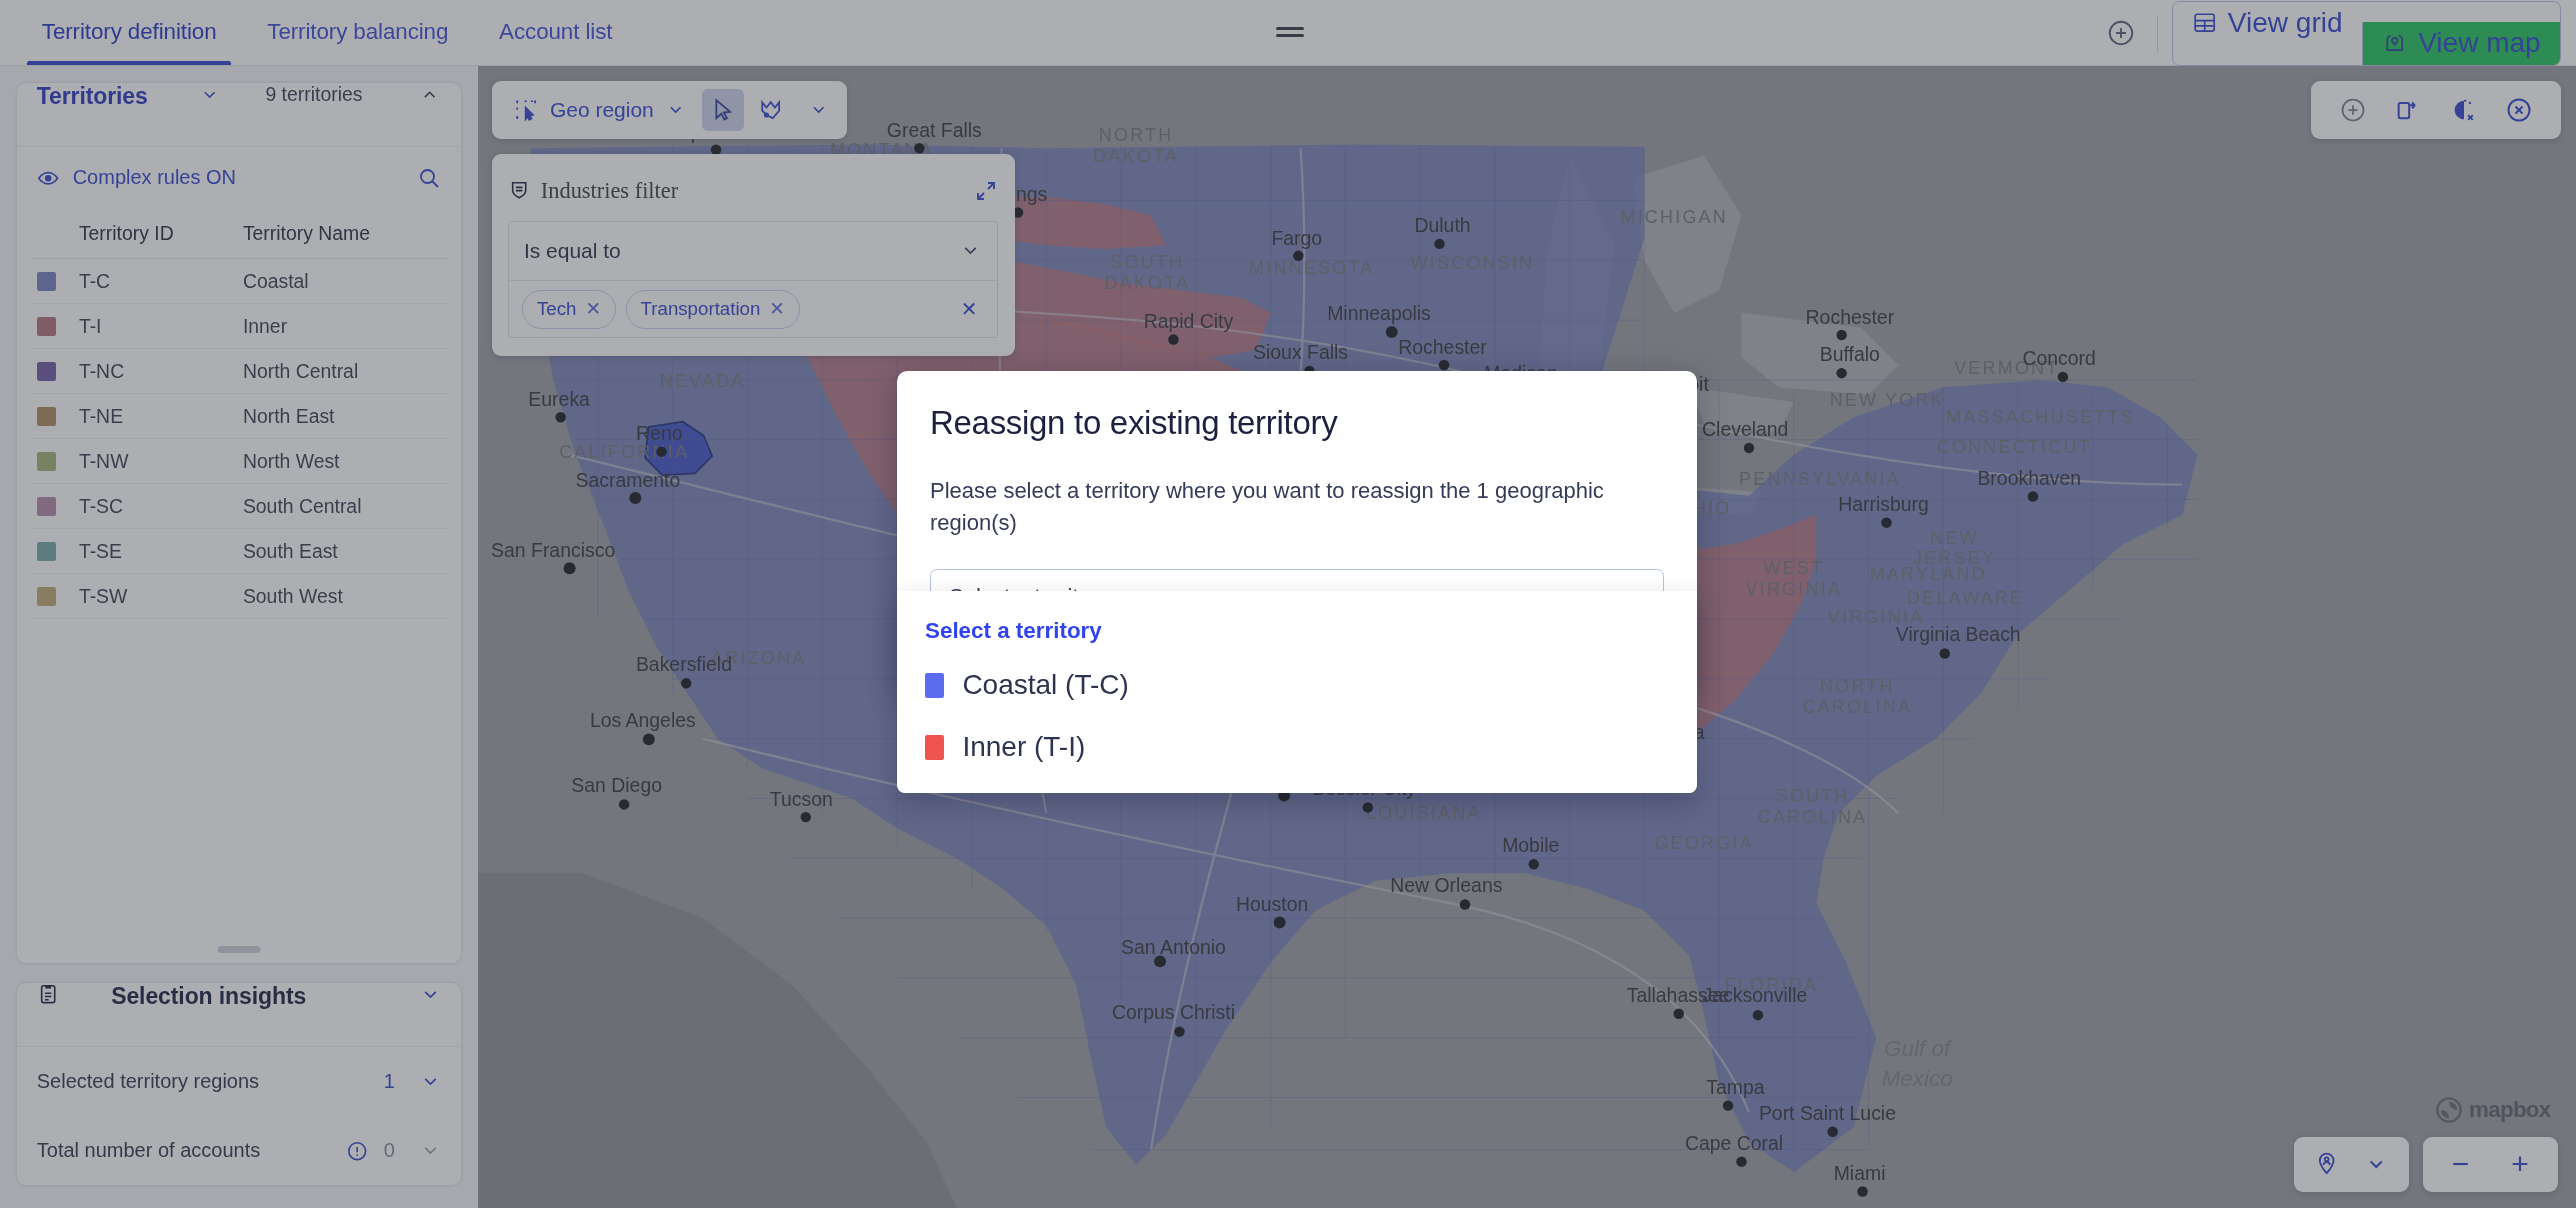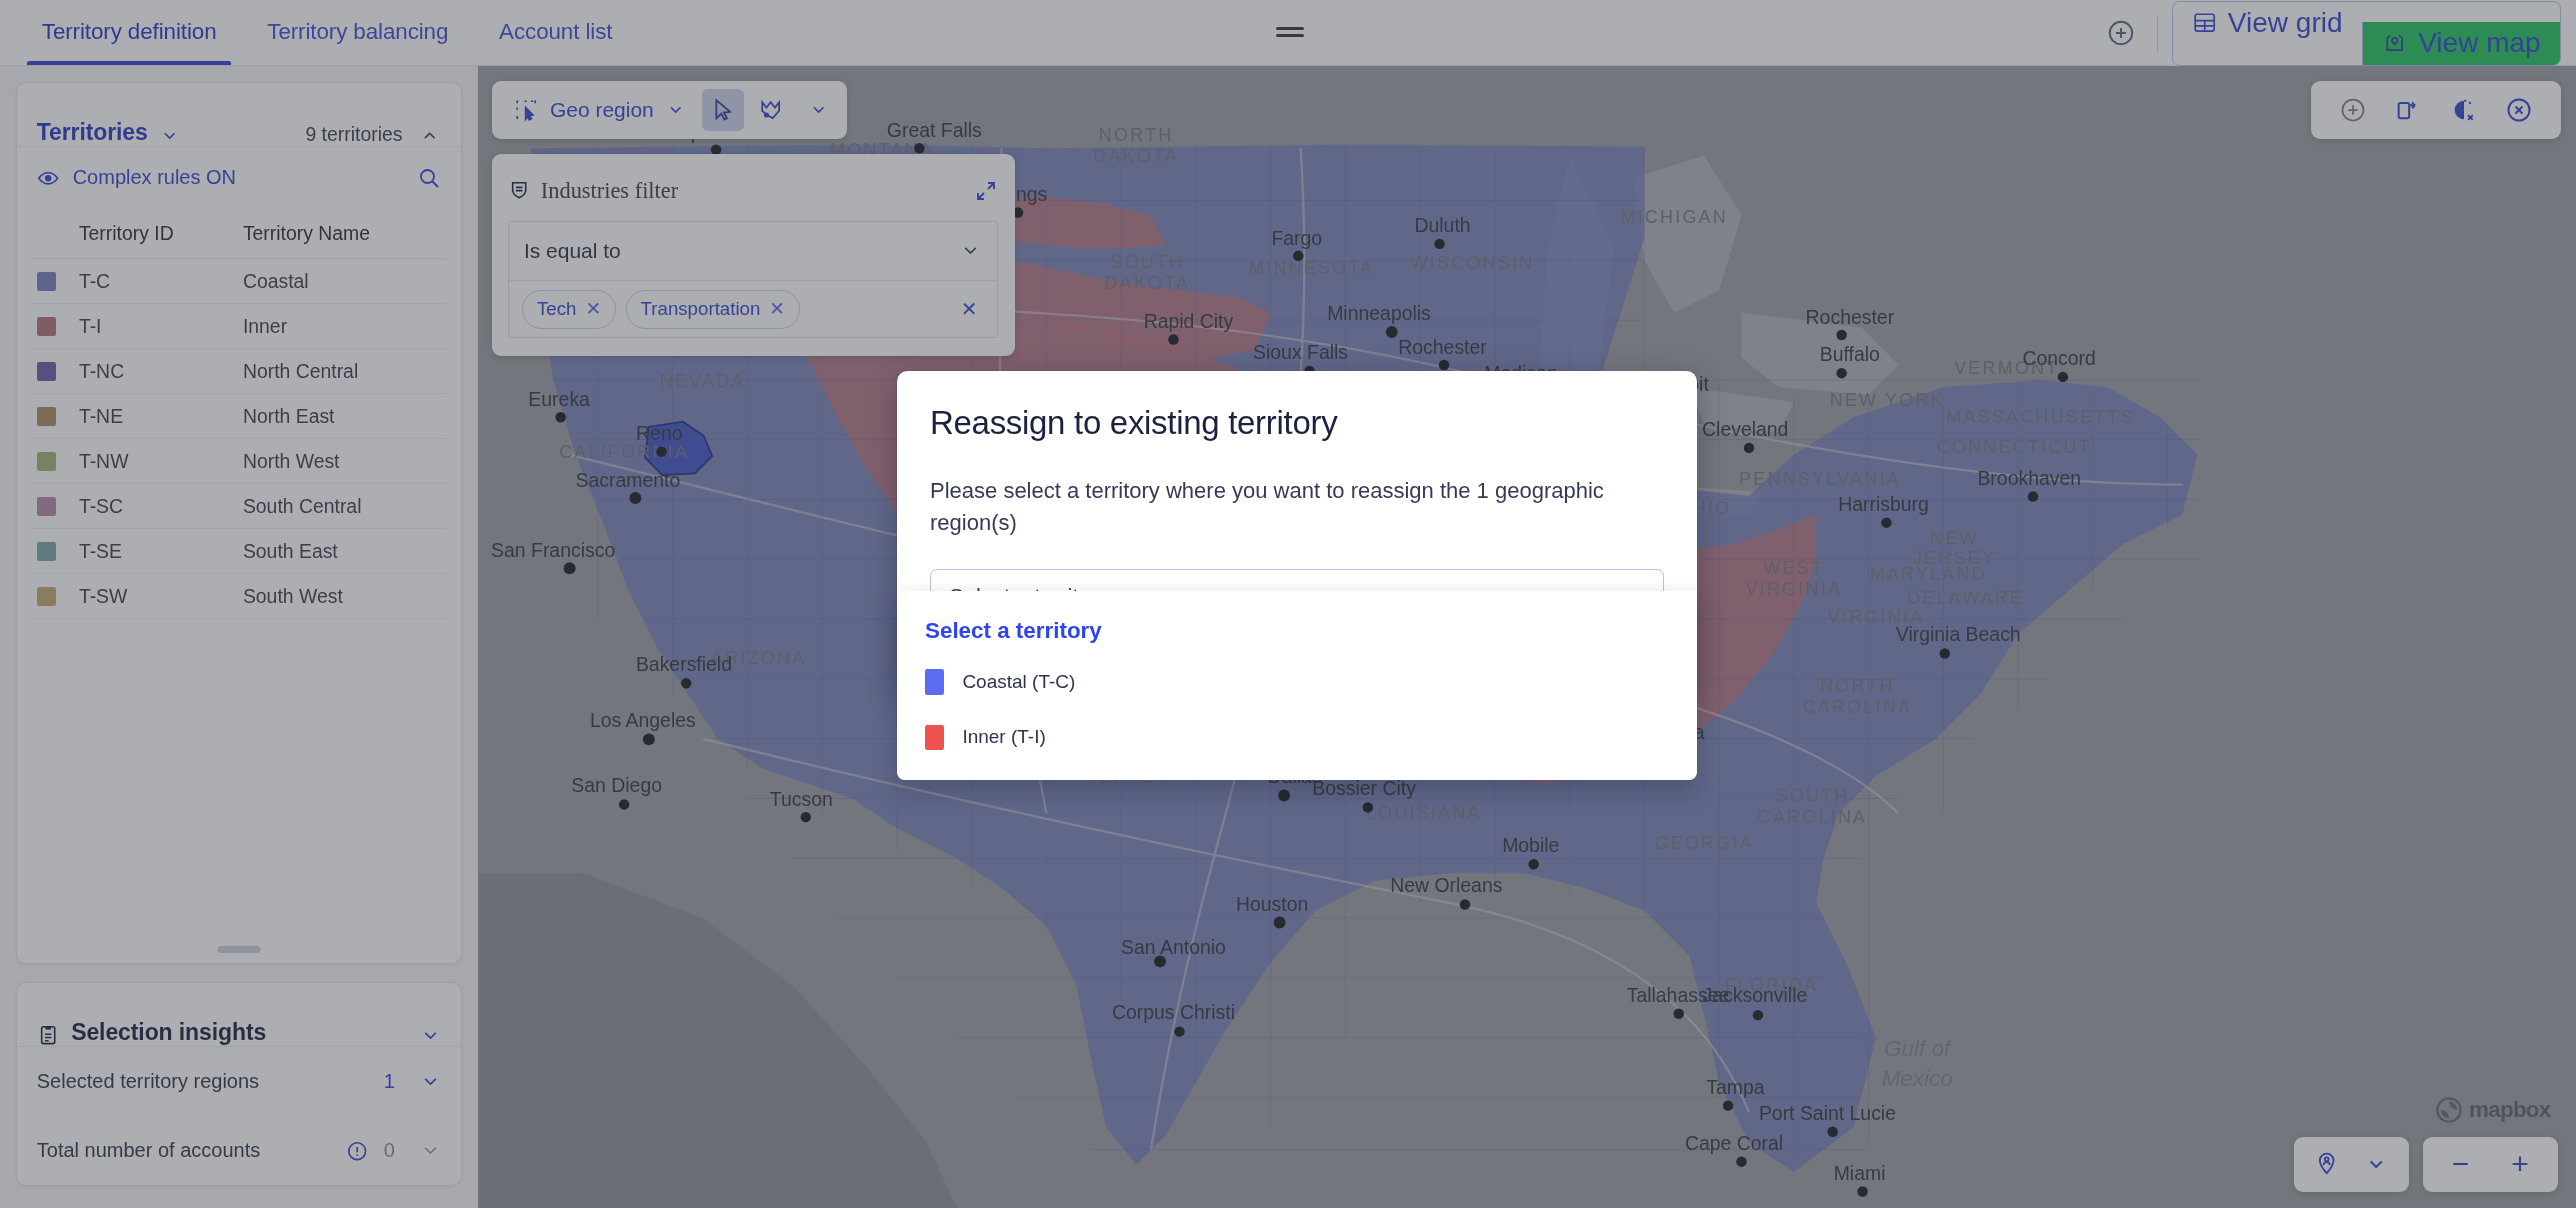--- a/index.html
+++ b/index.html
@@ -58,22 +58,23 @@
   
   .sidebar {
     position:absolute; left:0; top:66px; width:478px; height:1142px;
     background:#f3f4f8; padding:16.4px 16.4px 0 16.4px;
   }
   .card {
     background:#ffffff; border:0.7px solid #e4e6ee; border-radius:10.5px;
     box-shadow:0 0.7px 2.2px rgba(30,35,60,.06);
   }
   .card-head {
-    display:flex; align-items:flex-end; height:64px; padding:0 19.4px;
+    display:flex; align-items:flex-start; height:64px; padding:0 19.4px;
     border-bottom:0.7px solid #edeef4;
+    gap:40px;
   }
   .card-title {
     font-size:23px; font-weight:bold; color:#2a3ac2; letter-spacing:-0.1px;
   }
   .card-title.dark { color:#1d2240; }
   .chev {
     width:22.4px; height:22.4px; display:inline-flex; align-items:center; justify-content:center;
     cursor:pointer; flex:0 0 auto;
   }
   .count { margin-left:auto; font-size:19.4px; color:#3b3f52; margin-right:16.4px; white-space:nowrap;}
@@ -201,21 +202,21 @@
   .modal-select .chev { margin-left:auto; }
   .dropdown {
     position:absolute; left:897px; top:591px; width:800px;
     background:#ffffff; border-radius:0 0 7.5px 7.5px;
     box-shadow:0 10.5px 25.4px rgba(10,14,40,.22);
     padding:16.4px 0 15px 0;
   }
   .dd-head { padding:10.5px 28px; font-size:22.4px; font-weight:bold; color:#2f44ef; }
   .dd-item {
     display:flex; align-items:center; gap:18px; padding:15px 28px;
-    font-size:19px; color:#2e3350; cursor:pointer;
+    font-size:28px; color:#2e3350; cursor:pointer;
   }
   .dd-sw { width:19.4px; height:25.4px; border-radius:2.2px; flex:0 0 auto; }
 
   svg { display:block; }
 </style>
 </head>
 <body>
 
 <div id="root">
 

